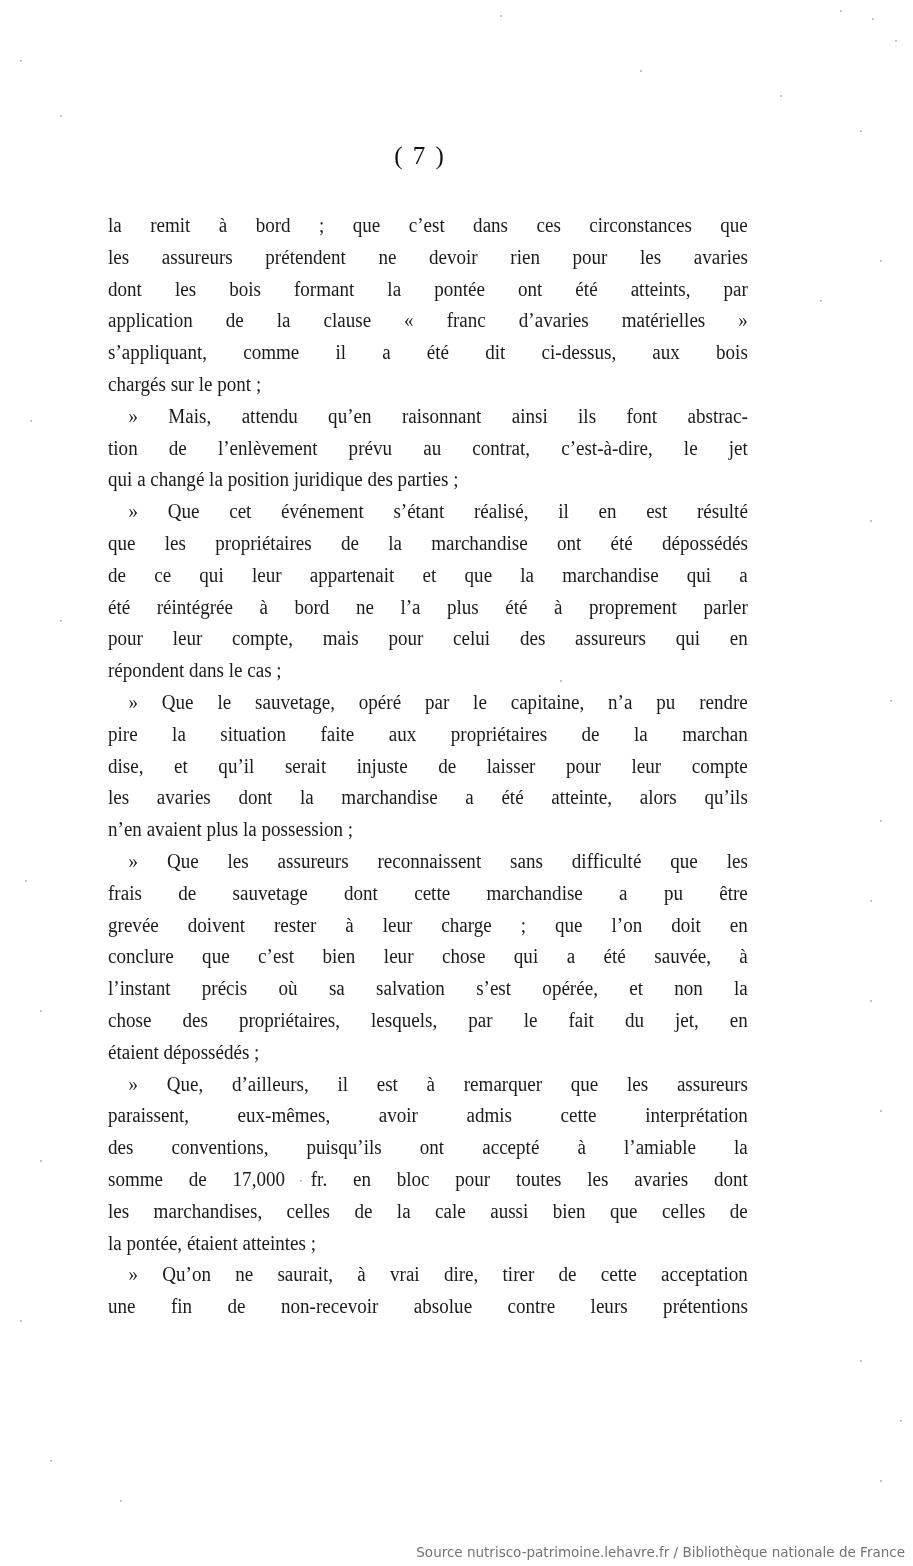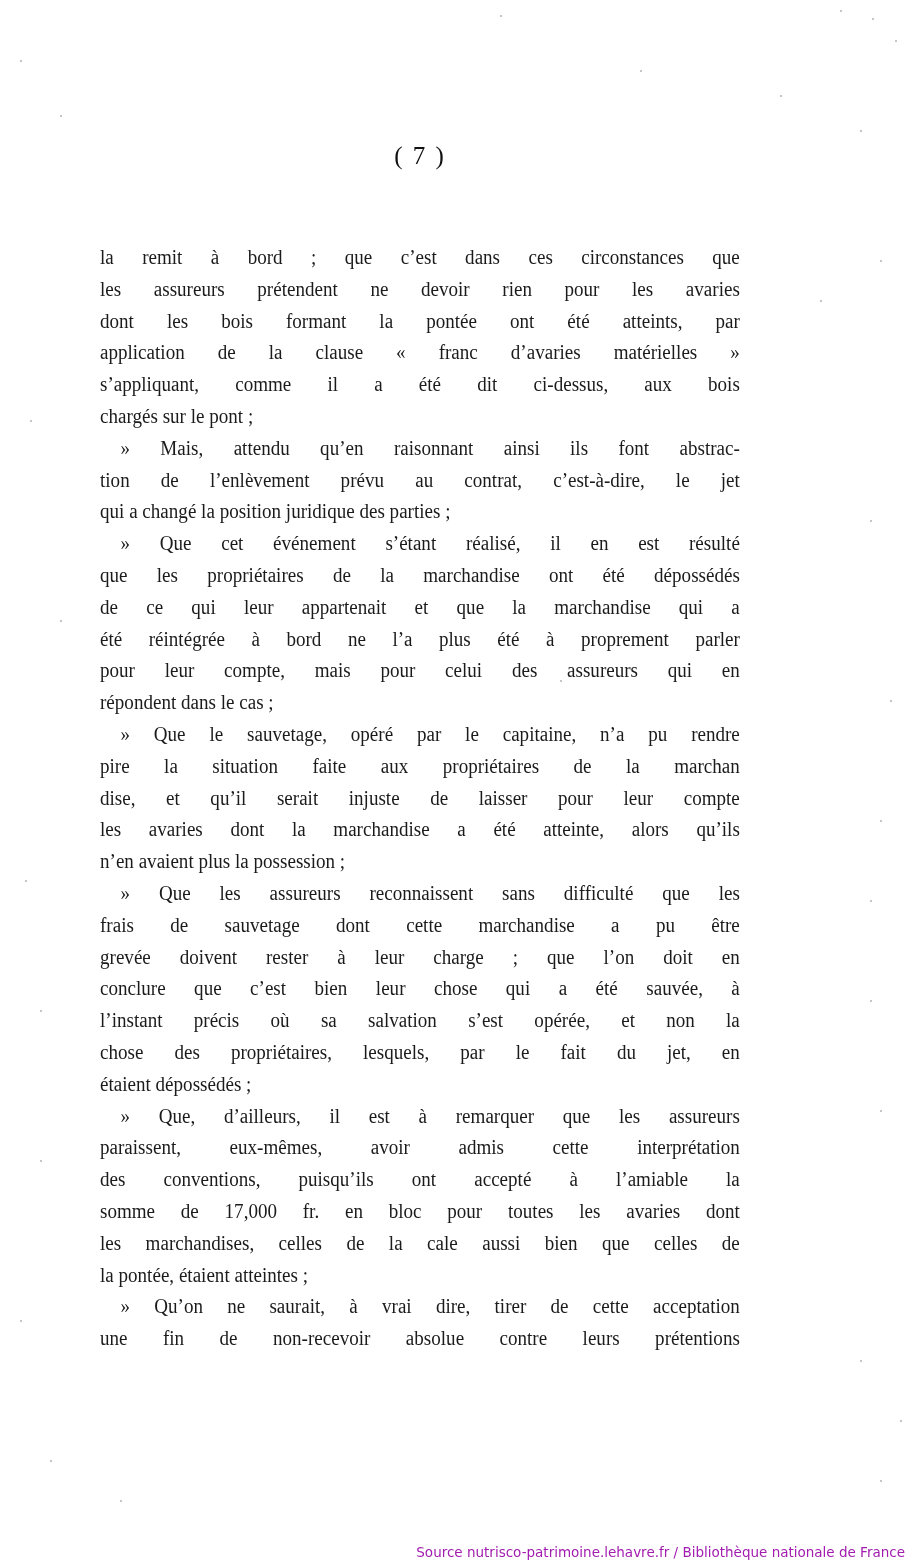--- a/index.html
+++ b/index.html
@@ -26,24 +26,23 @@
       left: 0;
       width: 840px;
       text-align: center;
       font-size: 25px;
       font-family: "Liberation Serif", serif;
       letter-spacing: 2px;
       color: #111;
     }
     .text-block {
       position: absolute;
-      left: 100px;
+      left: 108px;
       top: 210px;
       width: 640px;
-      margin-top: 32px;
     }
     .line {
       display: block;
       height: 31.8px;
       line-height: 31.8px;
       font-size: 20.5px;
       white-space: nowrap;
       text-align: justify;
       text-align-last: justify;
       font-family: "Liberation Serif", serif;
@@ -58,21 +57,21 @@
     .line.indent {
       padding-left: 22px;
       width: 666px;
     }
     .source-credit {
       position: absolute;
       right: 8px;
       bottom: 6px;
       font-family: "DejaVu Sans", sans-serif;
       font-size: 13.5px;
-      color: #a21caf;
+      color: #737373;
     }
     .speck {
       position: absolute;
       background: #777;
       border-radius: 50%;
       opacity: 0.55;
     }
   </style>
 </head>
 <body>

